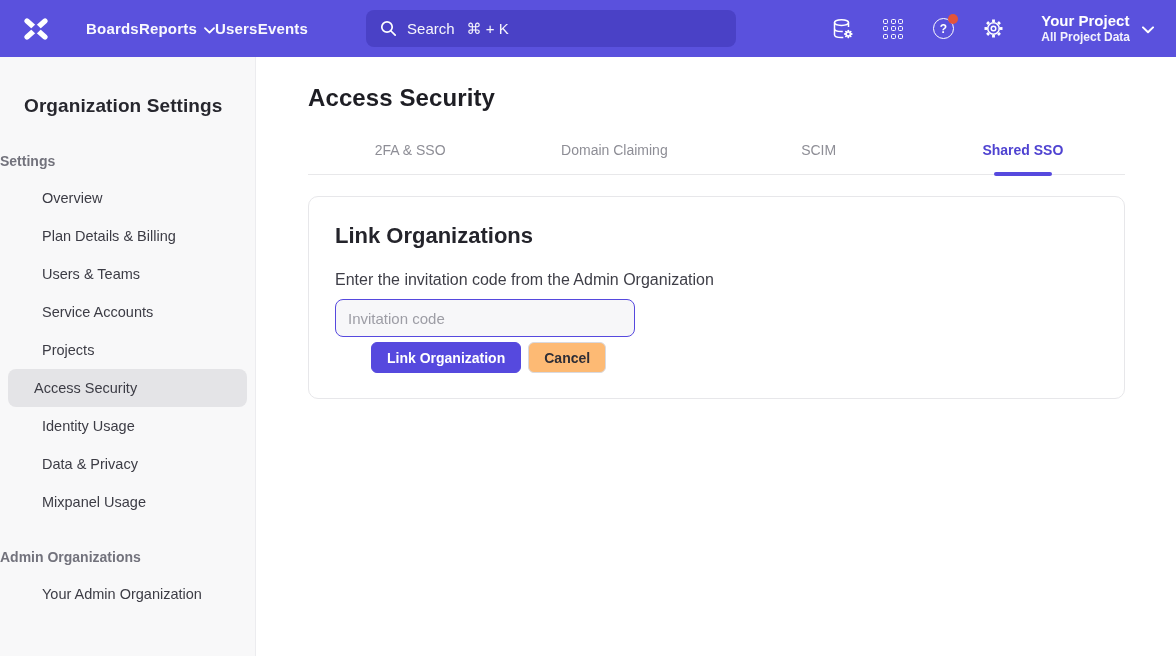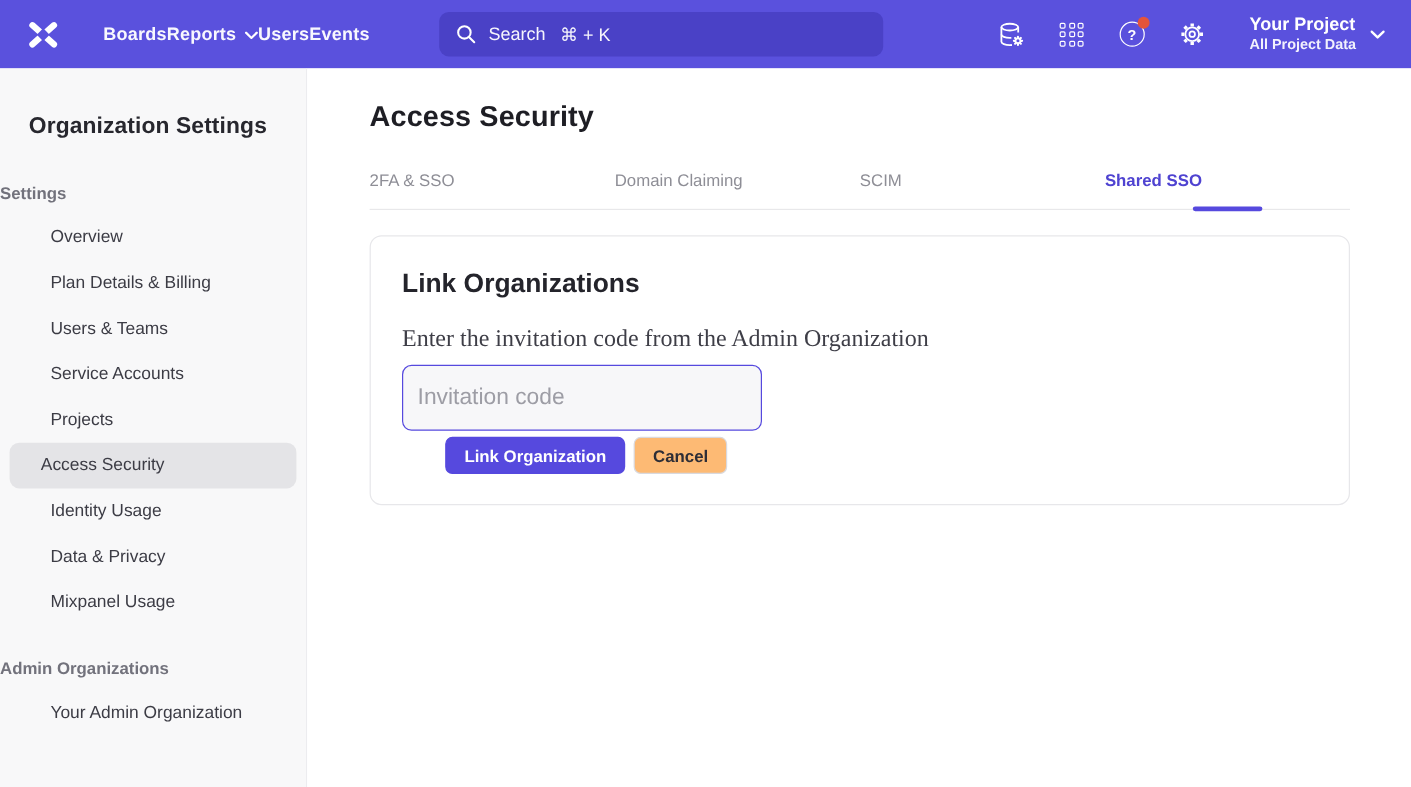--- a/index.html
+++ b/index.html
@@ -82,45 +82,45 @@
   .side-item.active { background:#e4e4e7; padding-left:26px; }
 
   .main { flex:1; background:#fff; padding:27px 51px 0 52px; }
   .page-title { font-size:24px; font-weight:700; color:#1e1e24; letter-spacing:.1px; }
 
   .tabs {
     margin-top:30px; display:flex;
     border-bottom:1px solid #e8e8ea;
   }
   .tab {
-    flex:1; text-align:left; padding-bottom:16px;
+    flex:1; text-align:center; padding-bottom:16px;
     font-size:14px; color:#8e8e96; cursor:pointer; position:relative;
   }
   .tab.active { color:#4f43d1; font-weight:700; }
   .tab .tab-underline {
     display:none;
   }
   .tab.active .tab-underline {
     display:block; position:absolute; left:50%; transform:translateX(-50%);
     bottom:-2px; width:58px; height:4px; border-radius:3px; background:#5649de;
   }
 
   .card {
     margin-top:21px;
     border:1px solid #e7e7ea; border-radius:10px;
     background:#fff;
     padding:26px 26px 25px 26px;
   }
   .card-title { font-size:22px; font-weight:700; color:#24242b; margin-bottom:22px; }
-  .card-desc { font-size:20px; color:#3e3e47; margin-bottom:10px;font-family:Liberation Serif, serif; }
+  .card-desc { font-size:16px; color:#3e3e47; margin-bottom:10px; }
   .invite-input {
-    width:300px; height:55px;
+    width:300px; height:38px;
     border:1.5px solid #5649de; border-radius:8px;
     background:#f7f7f9;
-    padding:0 12px; font-size:19px; color:#ef4444;
+    padding:0 12px; font-size:15px; color:#ef4444;
     font-family:"Liberation Sans", sans-serif;
     outline:none; display:block;
   }
   .invite-input::placeholder { color:#9d9da5; }
   .btn-row { margin-top:5px; display:flex; align-items:center; gap:7px;padding-left:36px; }
   .btn {
     height:31px; border-radius:6px; font-size:14px; font-weight:600;
     font-family:"Liberation Sans", sans-serif;
     display:inline-flex; align-items:center; padding:0 15px; cursor:pointer;
   }

